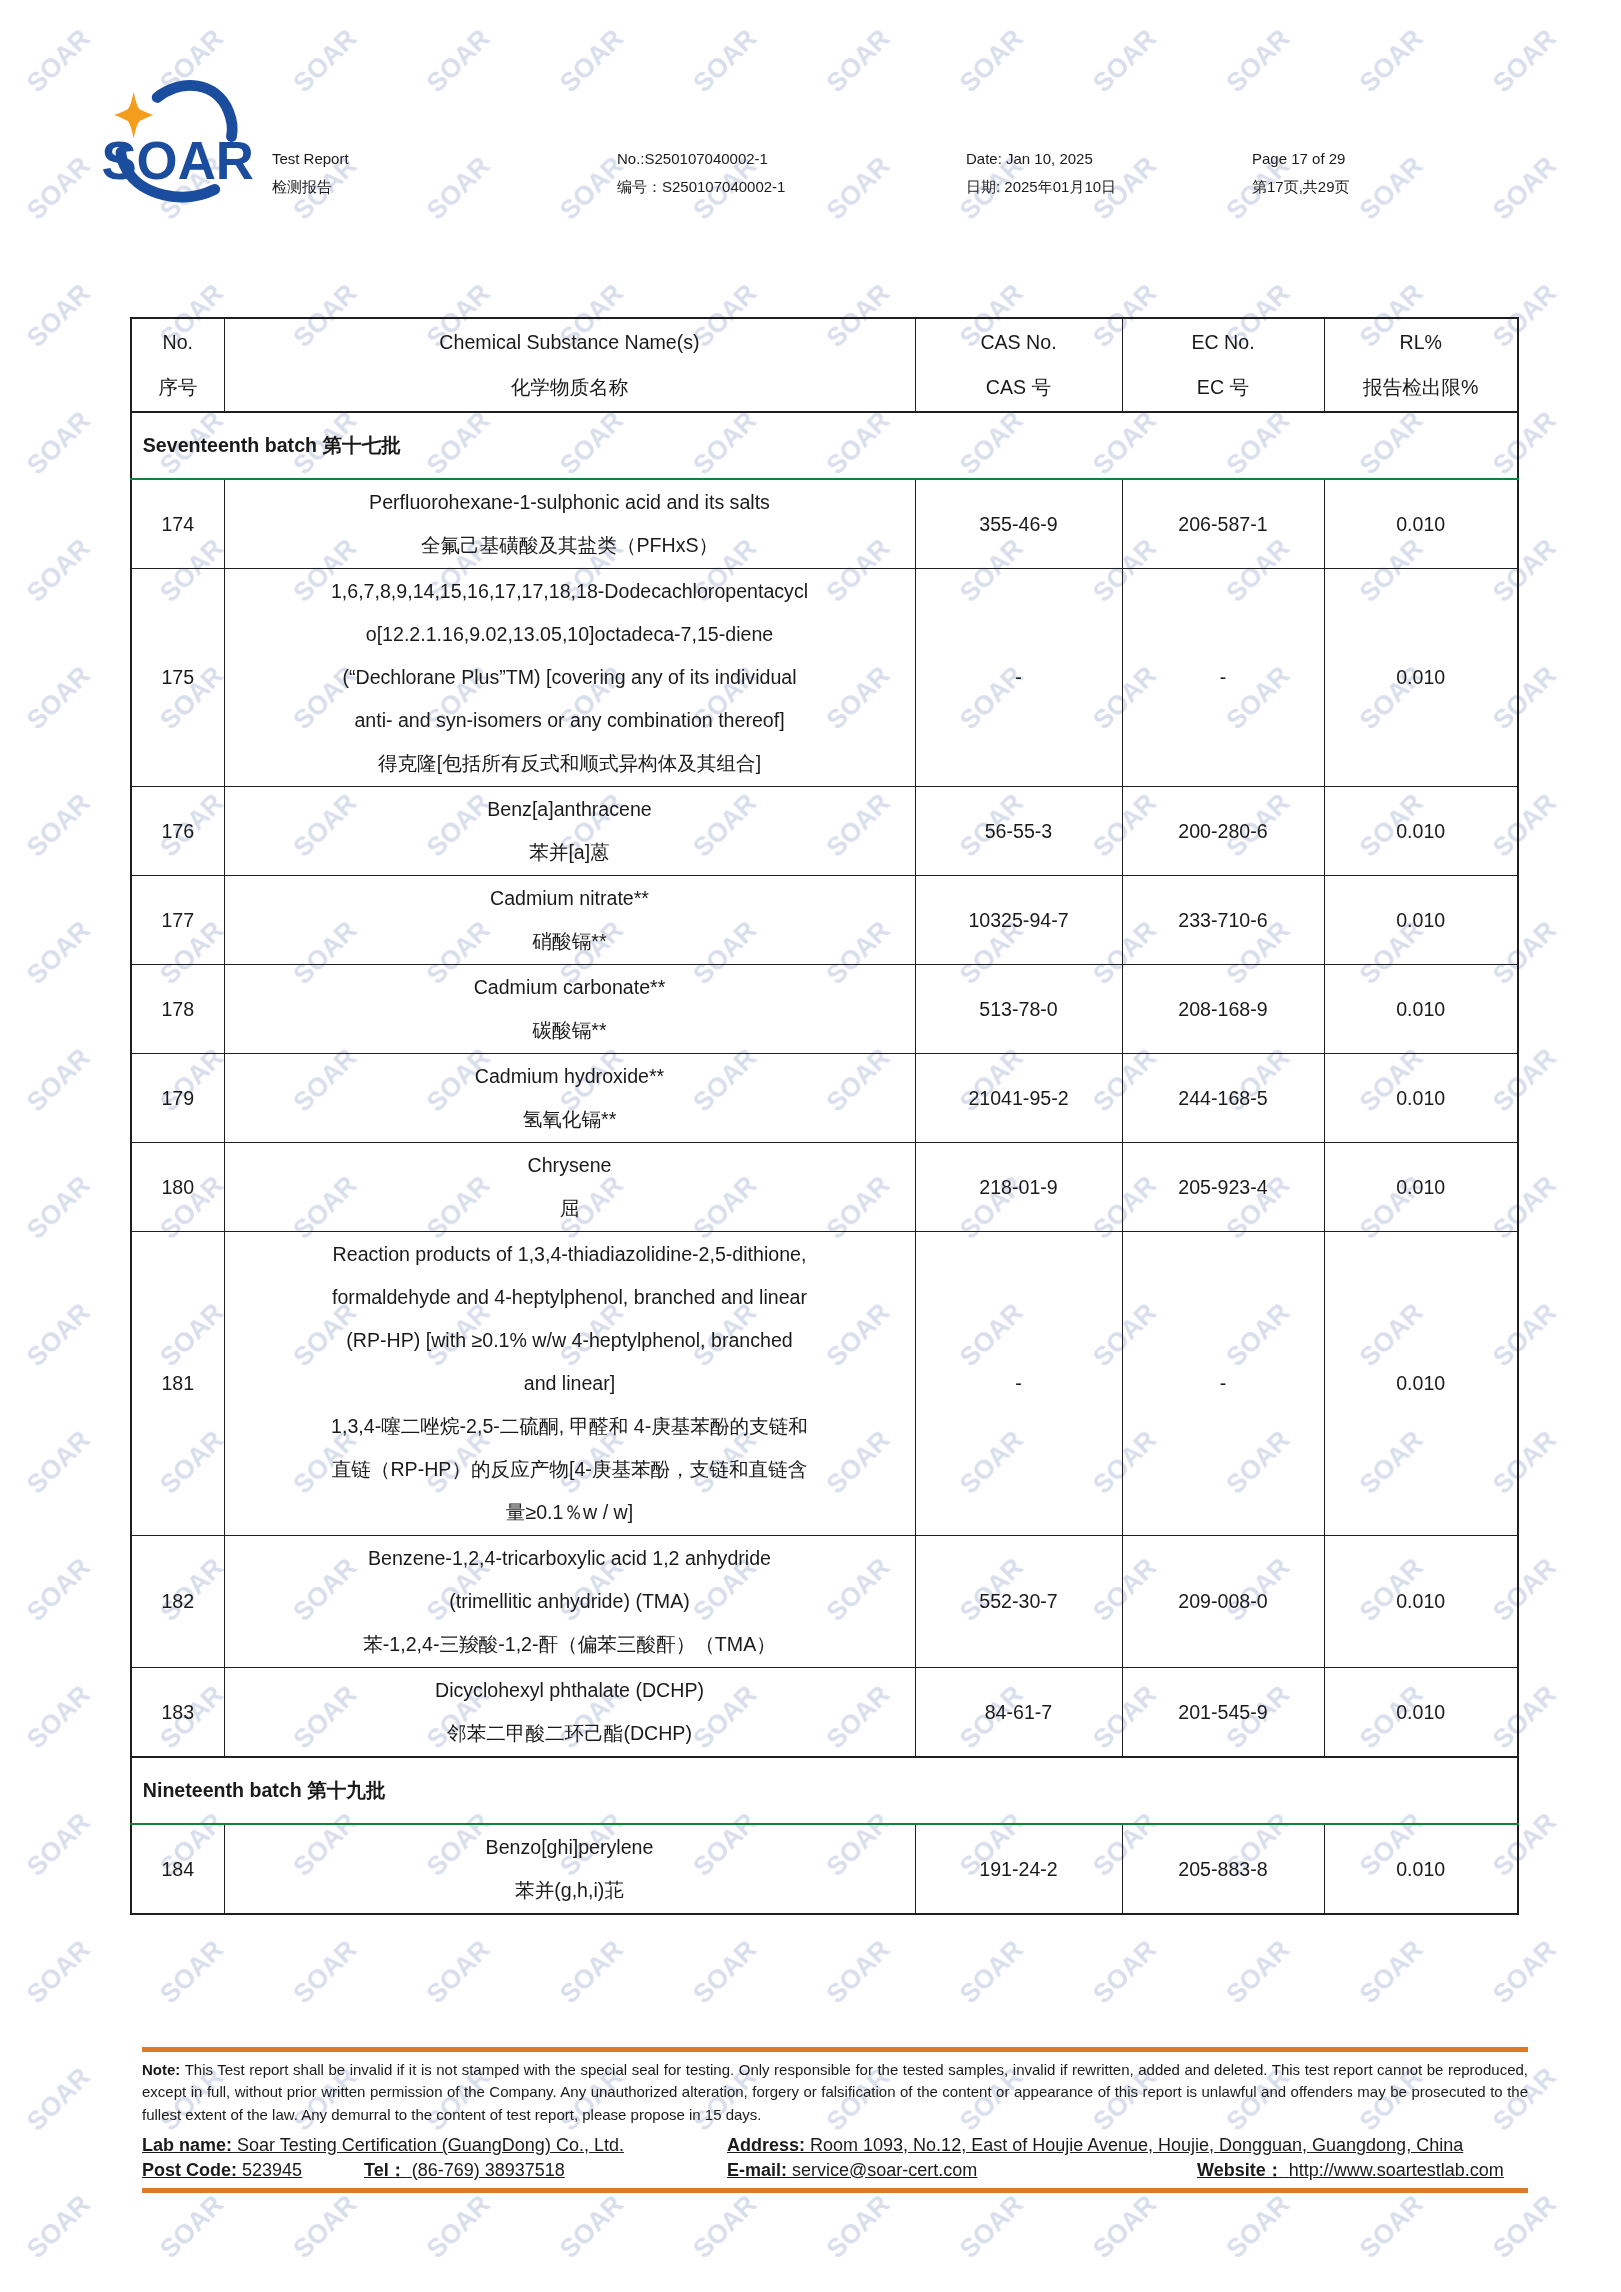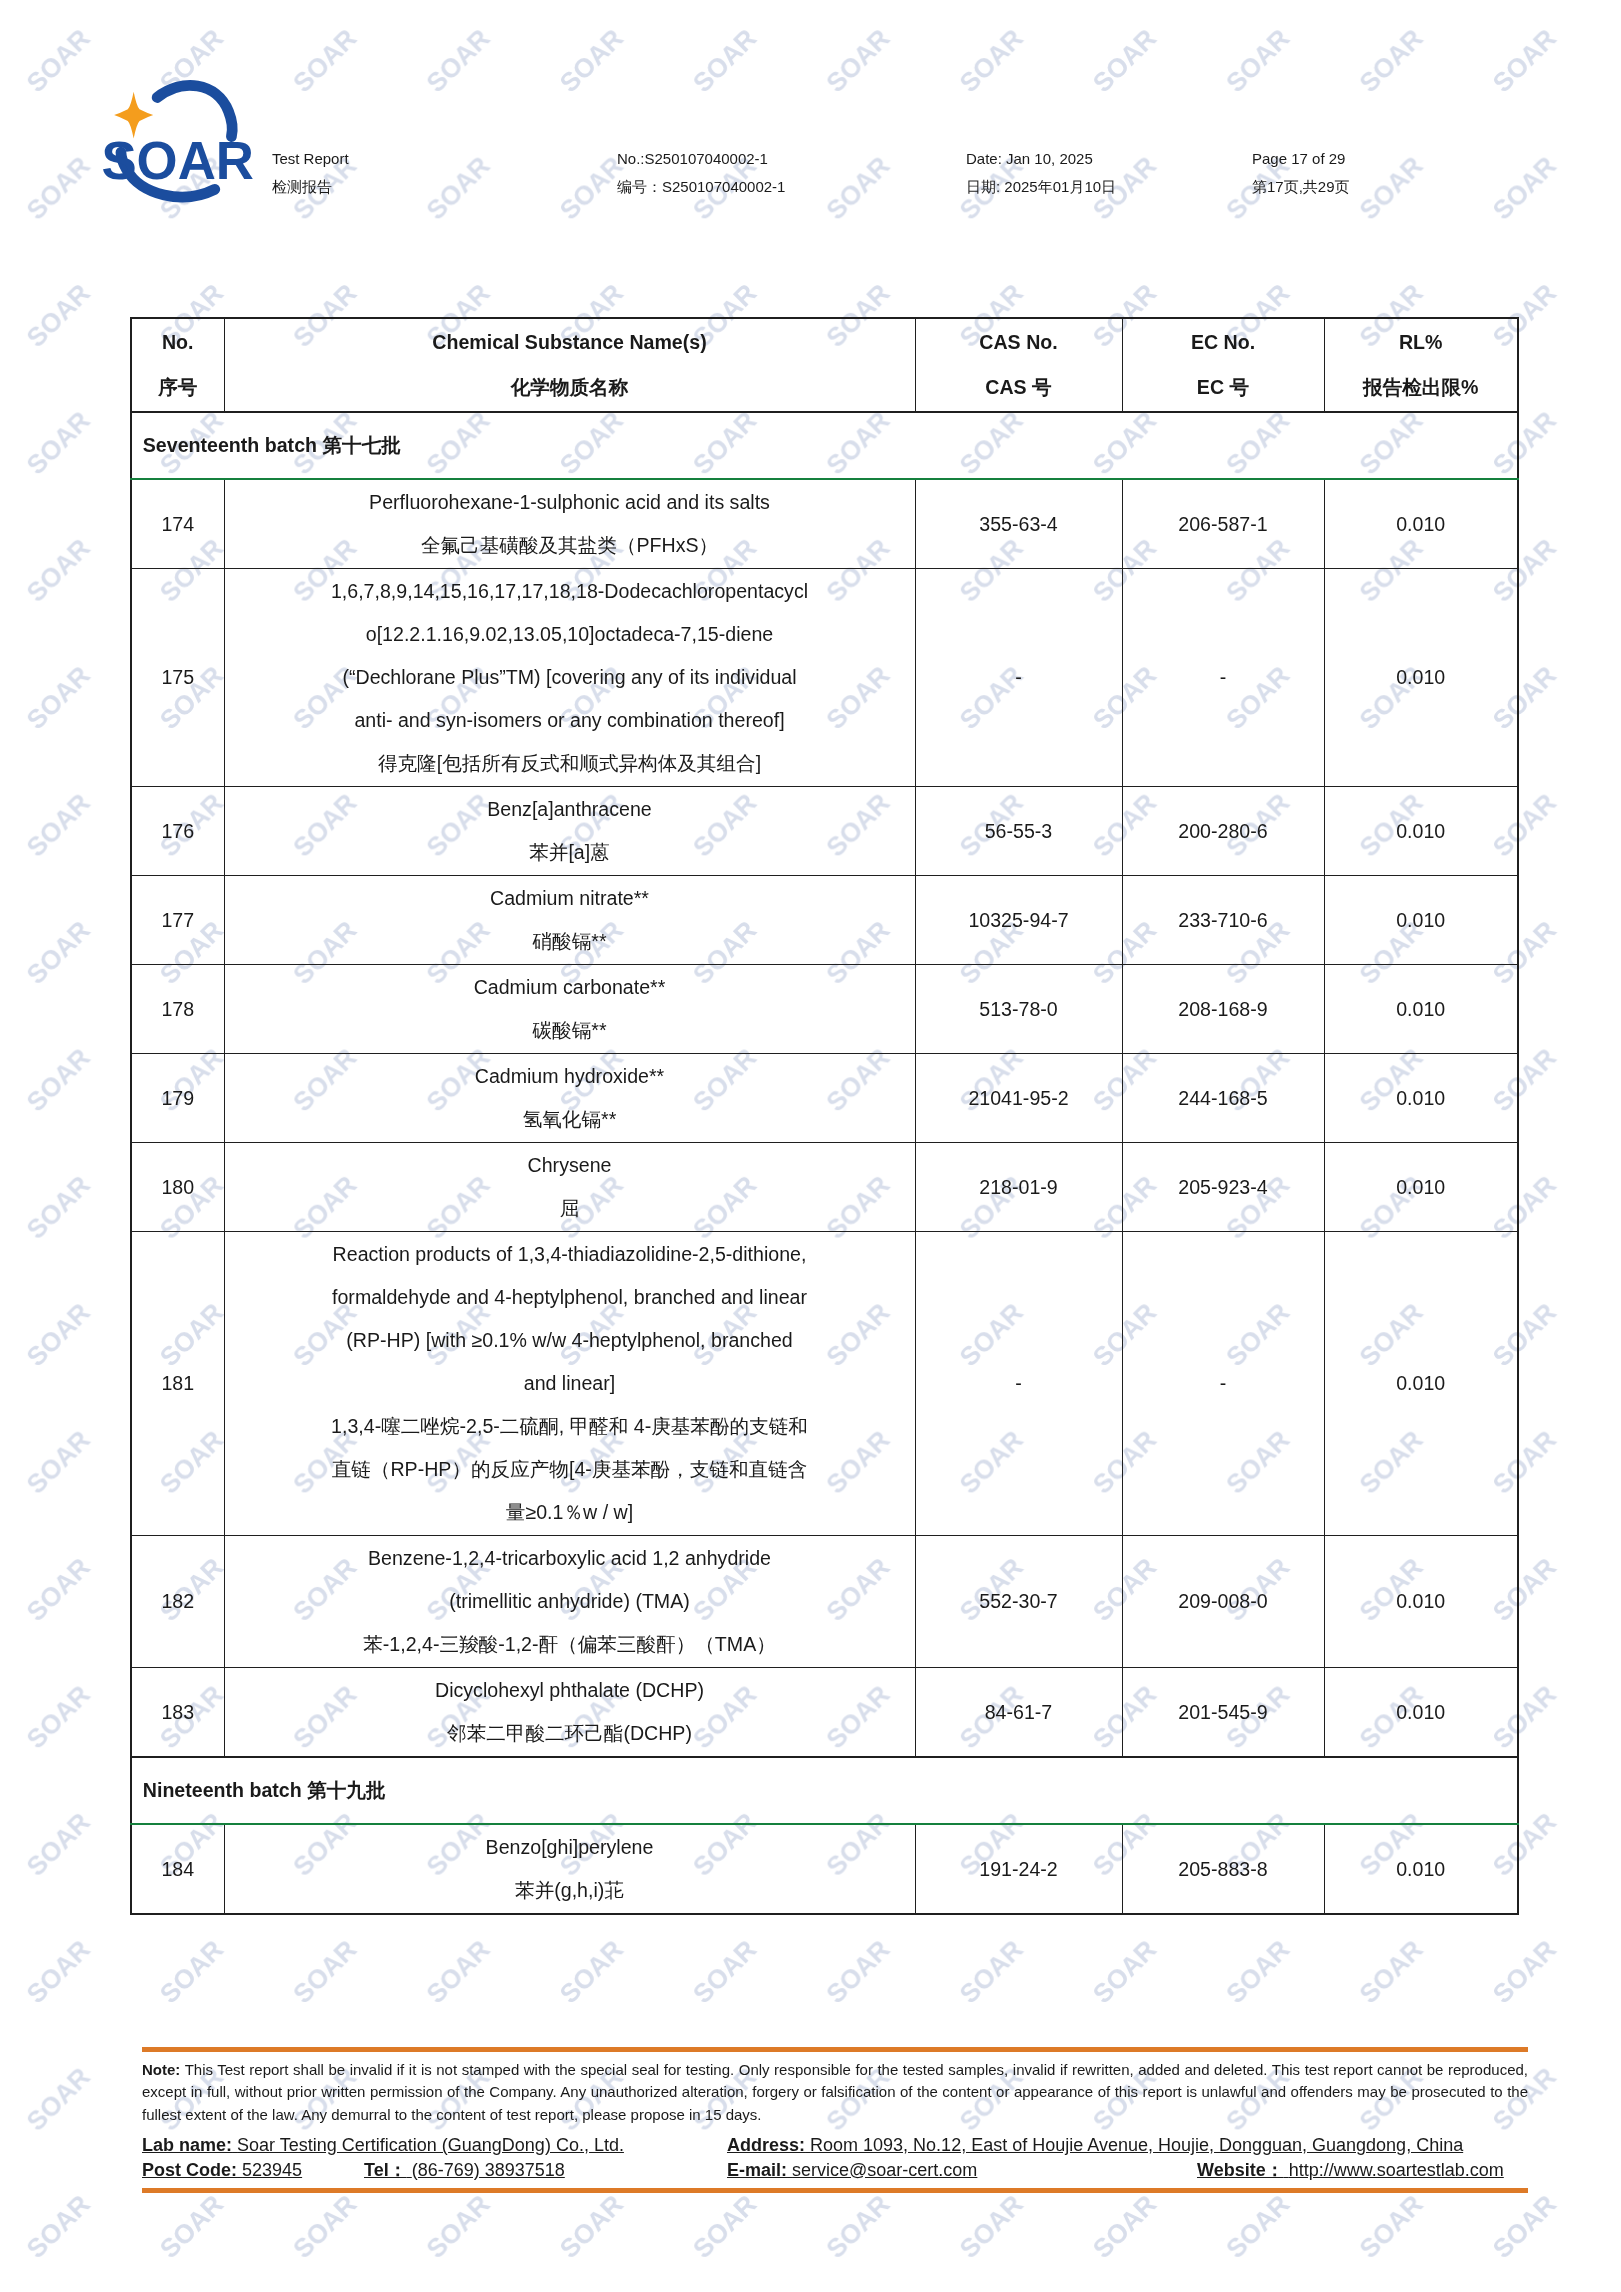--- a/index.html
+++ b/index.html
@@ -24,21 +24,21 @@
   
   table.subs {
     border-collapse:collapse; table-layout:fixed;
     width:1387px; margin:112px 0 0 130px;
     border:2px solid #1f1f1f;
   }
   table.subs th, table.subs td {
     border:1px solid #1f1f1f; text-align:center; vertical-align:middle;
     font-size:19.6px; padding:1px 5.9px; background:transparent;
   }
-  table.subs th { font-weight:bold; height:80px; line-height:45px;margin-top:13px; }
+  table.subs th { font-weight:normal; height:80px; line-height:45px;margin-top:13px; }
   table.subs th { border-bottom:2px solid #1f1f1f; }
   td.name-cell div, td.val-cell { line-height:43px; }
   td.num-cell { line-height:43px; }
   tr.section-row td {
     text-align:left; font-weight:bold; height:67px; padding-left:10.8px;
     border-top:2px solid #1f1f1f; border-bottom:2px solid #15803d;
     font-size:19.6px;
   }
 
   
@@ -137,21 +137,21 @@
     <tbody>
         <tr class="section-row">
           <td colspan="5">Seventeenth batch 第十七批</td>
         </tr>
         <tr>
           <td class="num-cell">174</td>
           <td class="name-cell">
             <div>Perfluorohexane-1-sulphonic acid and its salts</div>
             <div>全氟己基磺酸及其盐类（PFHxS）</div>
           </td>
-          <td class="val-cell">355-63-4</td>
+          <td class="val-cell">355-46-9</td>
           <td class="val-cell">206-587-1</td>
           <td class="val-cell">0.010</td>
         </tr>
         <tr>
           <td class="num-cell">175</td>
           <td class="name-cell">
             <div>1,6,7,8,9,14,15,16,17,17,18,18-Dodecachloropentacycl</div>
             <div>o[12.2.1.16,9.02,13.05,10]octadeca-7,15-diene</div>
             <div>(“Dechlorane Plus”TM) [covering any of its individual</div>
             <div>anti- and syn-isomers or any combination thereof]</div>

